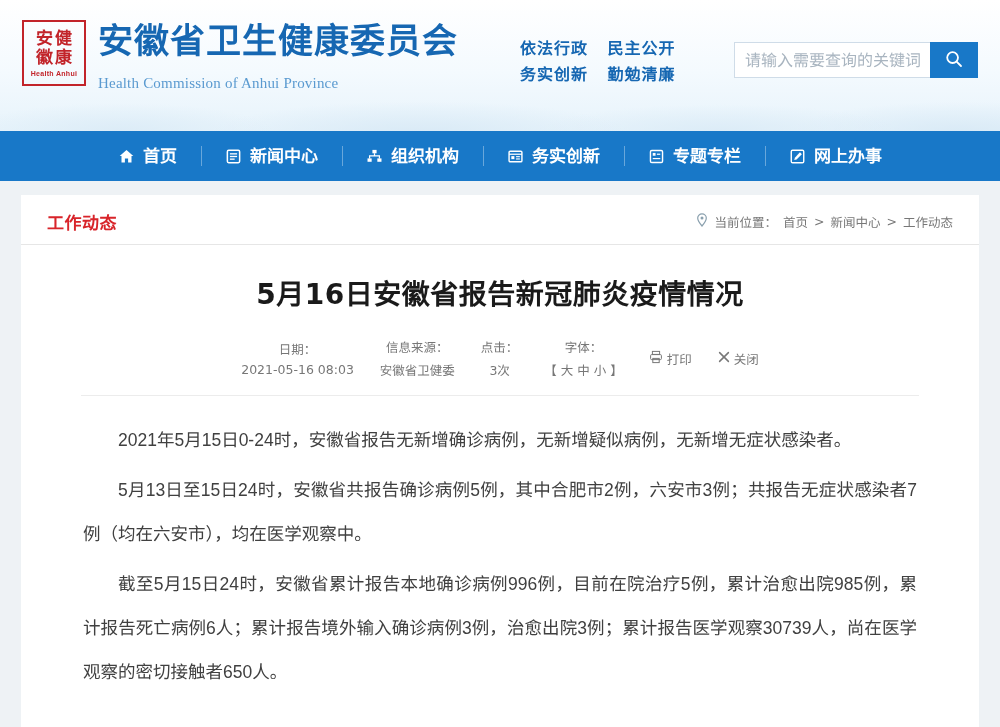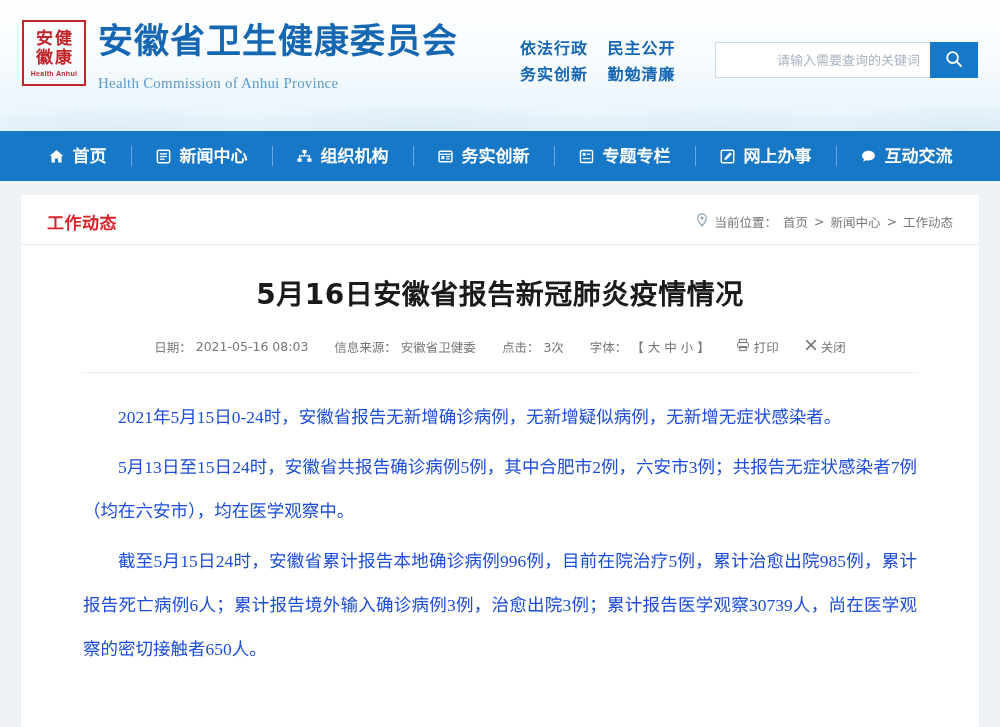--- a/index.html
+++ b/index.html
@@ -106,32 +106,31 @@
   .slogan .row span + span { margin-left: 14px; }
 
   .searchbox {
     position: absolute;
     right: 22px;
     top: 42px;
     display: flex;
     height: 36px;
   }
   .searchbox input {
-    width: 215px;
+    width: 196px;
     height: 36px;
     box-sizing: border-box;
     border: 1px solid #cfdce8;
     border-right: none;
     background: #fff;
     padding: 0 10px;
-    font-size: 13px;
+    font-size: 16px;
     color: #333;
     outline: none;
     font-family: "DejaVu Sans", "Liberation Sans", sans-serif;
-    text-align: right;
   }
   .searchbox input::placeholder { color: #a9b5c0; }
   .search-btn {
     width: 48px;
     height: 36px;
     background: #1878c8;
     border: none;
     cursor: pointer;
     display: flex;
     align-items: center;
@@ -229,31 +228,31 @@
     display: flex;
     align-items: center;
     justify-content: center;
     gap: 26px;
     font-size: 12.5px;
     color: #777;
     padding-bottom: 16px;
     border-bottom: 1px solid #ececec;
     font-family: "DejaVu Sans", "Liberation Sans", sans-serif;
   }
-  .meta .item { display: flex; align-items: center; gap: 4px; white-space: nowrap; }
+  .meta .item { display: flex; align-items: center; gap: 4px; white-space: nowrap; flex-direction: column; }
   .meta .fs-opt { cursor: pointer; }
   .meta .act { display: flex; align-items: center; gap: 4px; cursor: pointer; }
 
   .body-text {
     padding: 22px 2px 0 2px;
     font-size: 17.5px;
     line-height: 44px;
-    color: #1d4ed8;
+    color: #404040;
     text-align: justify;
-    font-family: Liberation Serif, serif;
+    font-family: Liberation Sans, sans-serif;
   }
   .body-text p {
     margin: 0 0 6px 0;
     text-indent: 2em;
   }
 </style>
 </head>
 <body>
 
 <div class="header">
@@ -365,28 +364,20 @@
   <div class="nav-item">
     <span class="nav-icon">
       <svg width="17" height="17" viewBox="0 0 18 18" aria-hidden="true">
         <rect x="2.4" y="2.4" width="13.2" height="13.2" rx="1.4" fill="none" stroke="#ffffff" stroke-width="1.5"></rect>
         <path d="M11.6 4.6 L13.6 6.6 L8 12.2 L5.6 12.8 L6.2 10.4 Z" fill="#ffffff"></path>
       </svg>
     </span>
     <span>网上办事</span>
   </div>
 
-  <div class="nav-item">
-    <span class="nav-icon">
-      <svg width="17" height="17" viewBox="0 0 18 18" aria-hidden="true">
-        <path d="M9 2.8 C12.9 2.8 15.8 5.1 15.8 8 C15.8 10.9 12.9 13.2 9 13.2 C8.1 13.2 7.2 13.1 6.5 12.9 L3.4 14.6 L4.2 11.8 C2.9 10.8 2.2 9.5 2.2 8 C2.2 5.1 5.1 2.8 9 2.8 Z" fill="#ffffff"></path>
-      </svg>
-    </span>
-    <span>互动交流</span>
-  </div>
 </div>
 
 <div class="page">
   <div class="card">
 
     <div class="crumbbar">
       <div class="col-title">工作动态</div>
       <div class="crumb">
         <span>
           <svg width="12" height="14" viewBox="0 0 12 14" aria-hidden="true">

